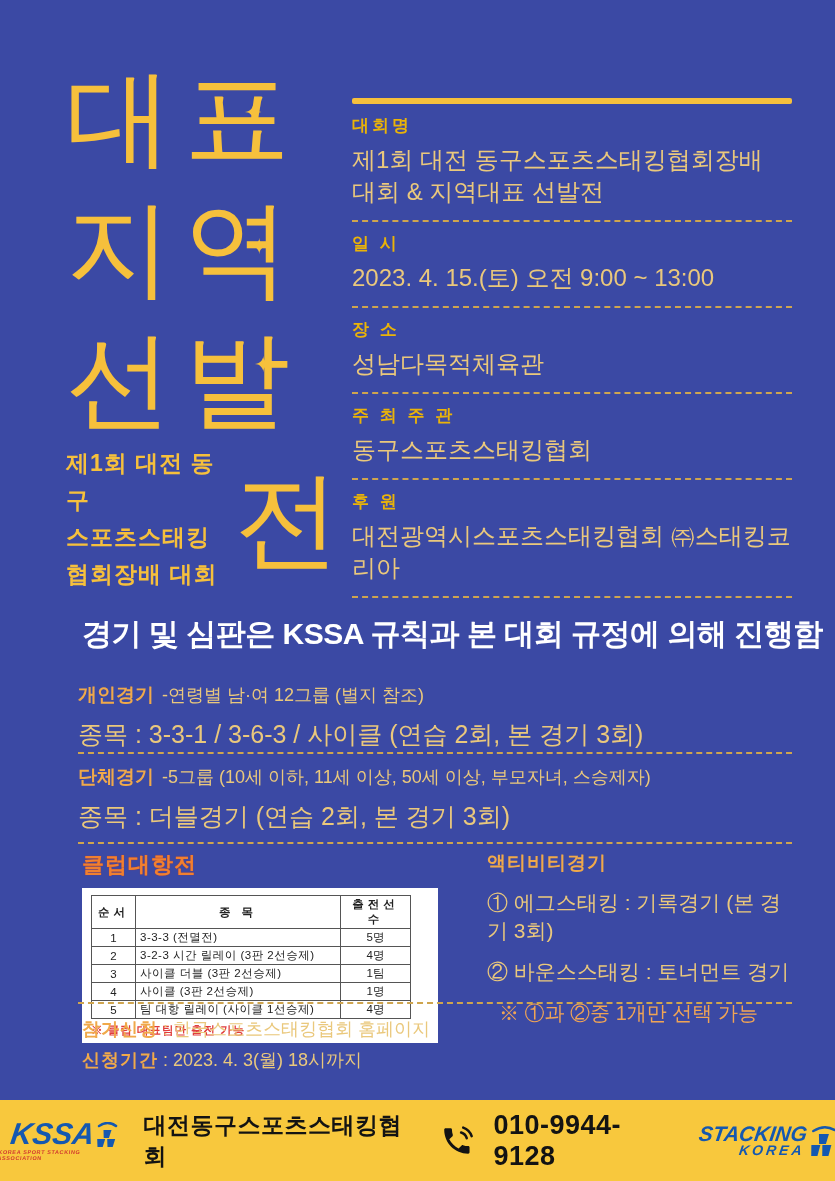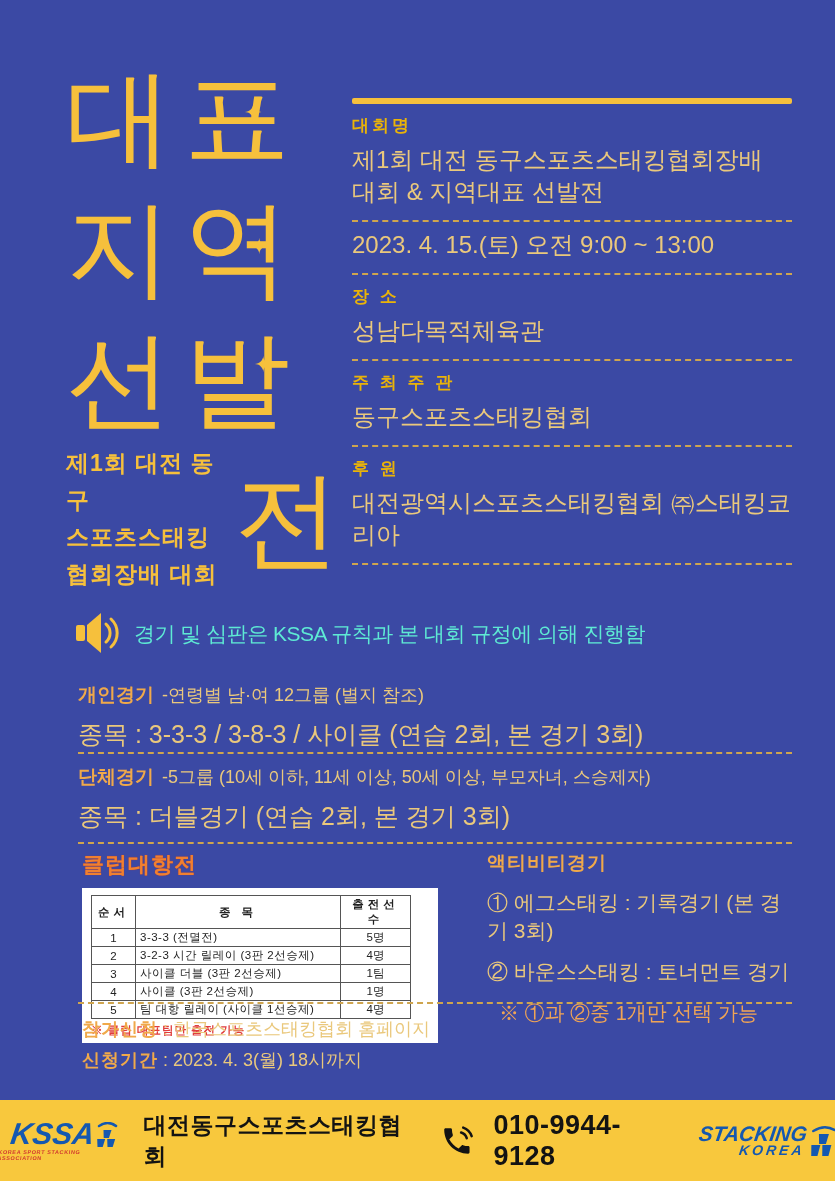--- a/index.html
+++ b/index.html
@@ -20,21 +20,21 @@
   .sp2{ left:184px; top:182px; }
   .sp3{ left:188px; top:300px; }
   
   .info-col{ position:absolute; left:352px; top:98px; width:440px; }
   .top-bar{ height:6px; background:#f6c03c; border-radius:2px; }
   .info-label{ margin-top:10px; font-size:17px; font-weight:700; color:#eab308; letter-spacing:3px; }
   .info-value{ margin-top:7px; font-size:24px; color:#eac87c; line-height:32px; white-space:pre-line; }
   .dashed{ margin-top:12px; border-top:2px dashed #cfa54e; height:0; }
   
   .notice{ position:absolute; left:74px; top:610px; width:716px; display:flex; align-items:center; gap:8px; }
-  .notice-text{ color:#5eead4; font-size:21px; font-weight:400; letter-spacing:-0.5px; white-space:nowrap; }
+  .notice-text{ color:#ffffff; font-size:30px; font-weight:700; letter-spacing:-0.5px; white-space:nowrap; }
   
   .sec{ position:absolute; left:78px; width:714px; }
   .sec-ind{ top:682px; } .sec-team{ top:764px; }
   .sec-line1{ font-size:18px; color:#eac87c; }
   .sec-title{ font-size:19px; font-weight:700; color:#f0a94a; margin-right:8px; }
   .sec-line2{ margin-top:10px; font-size:25px; color:#eac87c; }
   .div-full{ position:absolute; left:78px; width:714px; border-top:2px dashed #cfa54e; height:0; }
   .d1{ top:752px; } .d2{ top:842px; } .d3{ top:1002px; }
   
   .club{ position:absolute; left:82px; top:850px; width:362px; }
@@ -94,20 +94,21 @@
   </div>
 
   <div class="info-col">
     <div class="top-bar"></div>
 
     <div class="info-label">대회명</div>
     <div class="info-value">제1회 대전 동구스포츠스태킹협회장배
 대회 &amp; 지역대표 선발전</div>
     <div class="dashed"></div>
 
+    <div class="info-label">일 시</div>
     <div class="info-value">2023. 4. 15.(토) 오전 9:00 ~ 13:00</div>
     <div class="dashed"></div>
 
     <div class="info-label">장 소</div>
     <div class="info-value">성남다목적체육관</div>
     <div class="dashed"></div>
 
     <div class="info-label">주 최 주 관</div>
     <div class="info-value">동구스포츠스태킹협회</div>
     <div class="dashed"></div>
@@ -124,21 +125,21 @@
       <path d="M32 14 a12 12 0 0 1 0 18" fill="none" stroke="#f6c03c" stroke-width="3" stroke-linecap="round"></path>
       <path d="M37 9 a19 19 0 0 1 0 28" fill="none" stroke="#f6c03c" stroke-width="3" stroke-linecap="round"></path>
     </svg>
     <div class="notice-text">경기 및 심판은 KSSA 규칙과 본 대회 규정에 의해 진행함</div>
   </div>
 
   <div class="sec sec-ind">
     <div class="sec-line1">
       <span class="sec-title">개인경기</span><span>-연령별 남·여 12그룹 (별지 참조)</span>
     </div>
-    <div class="sec-line2">종목 : 3-3-3 / 3-8-3 / 사이클 (연습 2회, 본 경기 3회)</div>
+    <div class="sec-line2">종목 : 3-3-1 / 3-6-3 / 사이클 (연습 2회, 본 경기 3회)</div>
   </div>
   <div class="div-full d1"></div>
 
   <div class="sec sec-team">
     <div class="sec-line1">
       <span class="sec-title">단체경기</span><span>-5그룹 (10세 이하, 11세 이상, 50세 이상, 부모자녀, 스승제자)</span>
     </div>
     <div class="sec-line2">종목 : 더블경기 (연습 2회, 본 경기 3회)</div>
   </div>
   <div class="div-full d2"></div>

